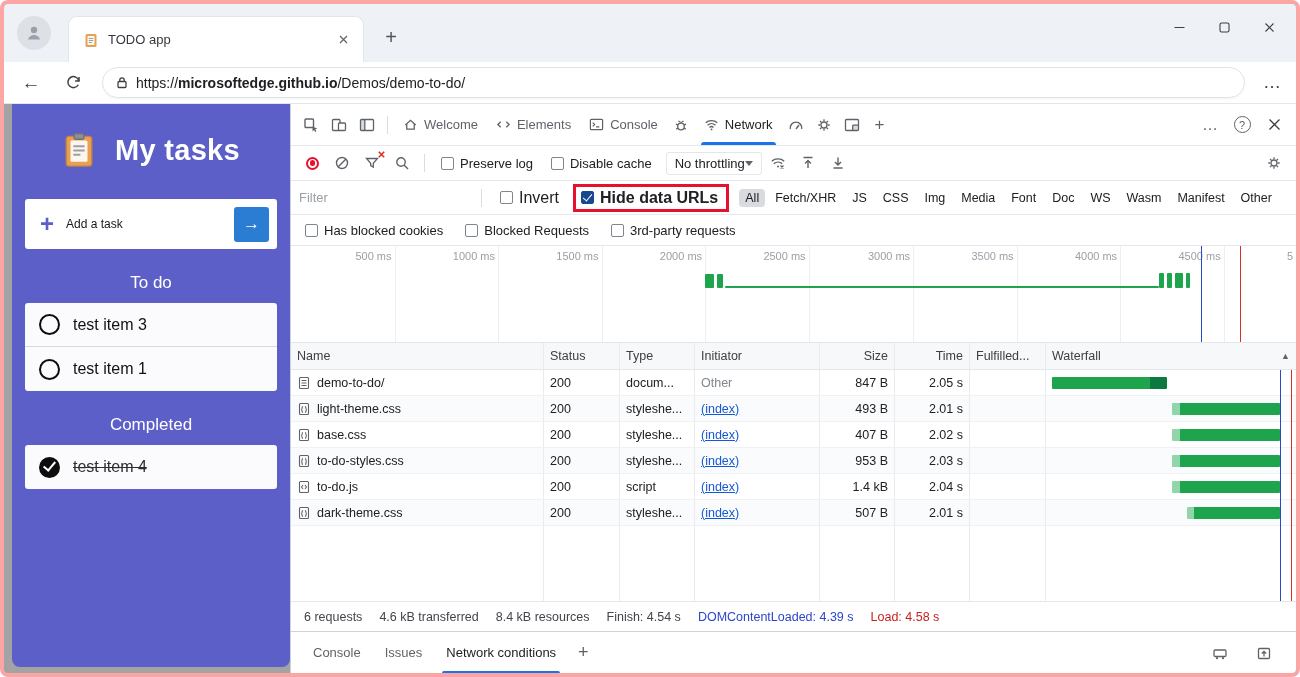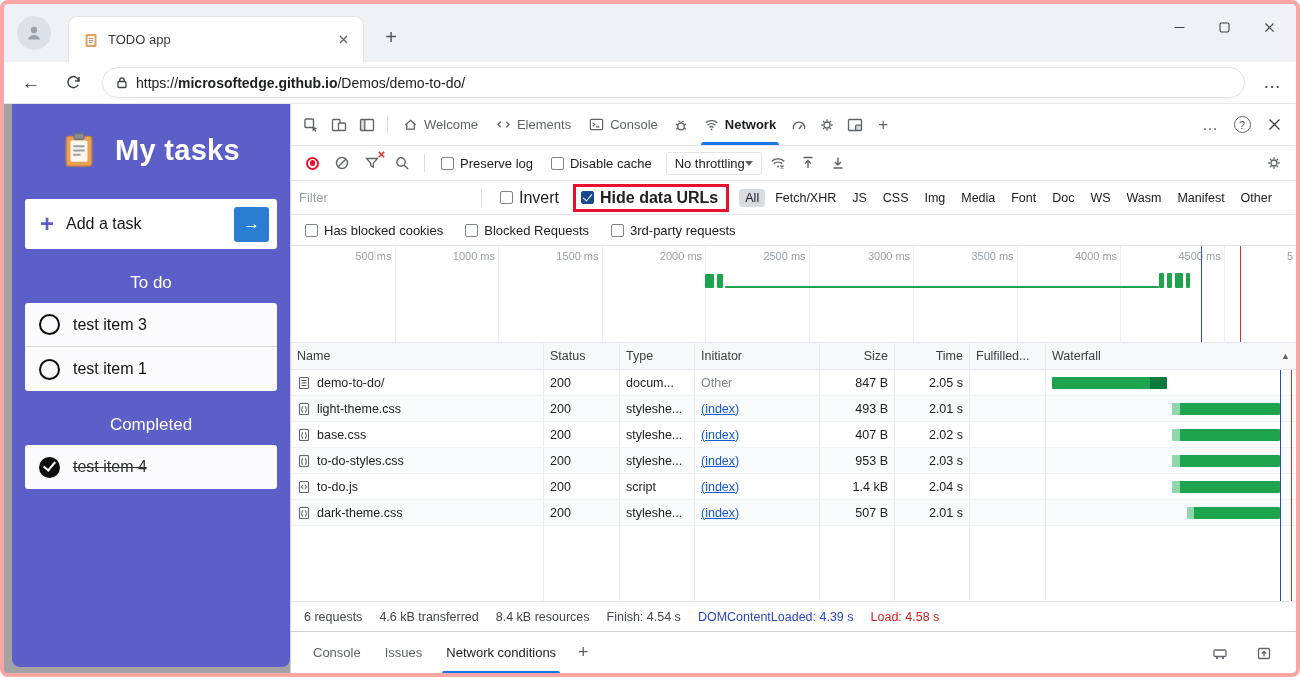--- a/index.html
+++ b/index.html
@@ -26,40 +26,40 @@
 
 
 .content{flex:1;min-height:0;display:flex}
 
 
 .todo{width:278px;flex:none;margin:0 0 6px 8px;background:#5b5fc7;border-radius:0 0 8px 8px;color:#fff;display:flex;flex-direction:column;overflow:hidden}
 .todo-head{display:flex;align-items:center;justify-content:center;gap:19px;margin-top:28px}
 .todo-title{font-size:29px;font-weight:700;letter-spacing:.3px}
 .add-card{margin:30px 13px 0;height:50px;background:#fff;border-radius:3px;display:flex;align-items:center;padding:0 8px 0 15px;color:#16181d}
 .add-plus{color:#5b5fc7;font-size:24px;font-weight:700;line-height:1}
-.add-lbl{flex:1;margin-left:12px;font-size:16px}
+.add-lbl{flex:1;margin-left:12px;font-size:12px}
 .go-btn{width:35px;height:35px;border-radius:3px;background:#2b7cd3;color:#fff;display:flex;align-items:center;justify-content:center;font-size:17px;font-weight:700}
 .sec-lbl{text-align:center;font-size:17px;font-weight:400;margin:24px 0 10px}
 .tasks{margin:0 13px;border-radius:3px;overflow:hidden}
 .task{height:44px;background:#fbfbfd;display:flex;align-items:center;padding:0 14px;border-bottom:1px solid #d7d8e8;font-size:16px;color:#101114}
 .task:last-child{border-bottom:none}
 .ring{width:21px;height:21px;border:2.6px solid #0d0d0d;border-radius:50%;flex:none;position:relative}
 .task-lbl{margin-left:13px}
 .task.done .ring{background:#0d0d0d}
 .task.done .ring::after{content:"";position:absolute;left:4.5px;top:0.5px;width:5px;height:10px;border:solid #fff;border-width:0 2.4px 2.4px 0;transform:rotate(40deg)}
 .task.done .task-lbl{text-decoration:line-through;color:#2c2e33}
 
 
 .devtools{flex:1;min-width:0;border-left:1px solid #cfd3d8;display:flex;flex-direction:column;background:#fff;color:#202124}
 .tool-ic{width:28px;height:28px;display:flex;align-items:center;justify-content:center;border-radius:4px;color:#5f6368;flex:none}
 .vsep{width:1px;height:18px;background:#dadce0;margin:0 6px;flex:none;align-self:center}
 
 .dt-tabbar{height:42px;flex:none;display:flex;align-items:center;border-bottom:1px solid #e3e6ea;padding-left:6px}
 .dt-tab{display:flex;align-items:center;gap:6px;padding:0 9px;font-size:13px;color:#5f6368;position:relative;height:100%}
-.dt-tab.active{color:#1b1d1f;font-weight:700}
+.dt-tab.active{color:#1b1d1f;font-weight:400}
 .dt-tab.active::after{content:"";position:absolute;left:6px;right:6px;bottom:0;height:3px;border-radius:3px 3px 0 0;background:#1a73e8}
 .dt-right{margin-left:auto;display:flex;align-items:center;gap:4px;padding-right:8px}
 .help-ic{width:17px;height:17px;border:1.4px solid #5f6368;border-radius:50%;font-size:11px;display:flex;align-items:center;justify-content:center;color:#5f6368}
 
 .dt-nettools{height:35px;flex:none;display:flex;align-items:center;border-bottom:1px solid #e3e6ea;padding:0 8px;gap:2px;font-size:13px}
 .rec{width:13px;height:13px;border-radius:50%;border:2px solid #e8112d;position:relative;margin:0 7px;flex:none}
 .rec::after{content:"";position:absolute;inset:1.6px;border-radius:50%;background:#e8112d}
 .chk{display:flex;align-items:center;gap:6px;margin:0 8px;cursor:default;white-space:nowrap}
 .box{width:13px;height:13px;border:1.5px solid #80868b;border-radius:2px;background:#fff;flex:none;position:relative}
 .box.on{background:#18498f;border-color:#18498f}

